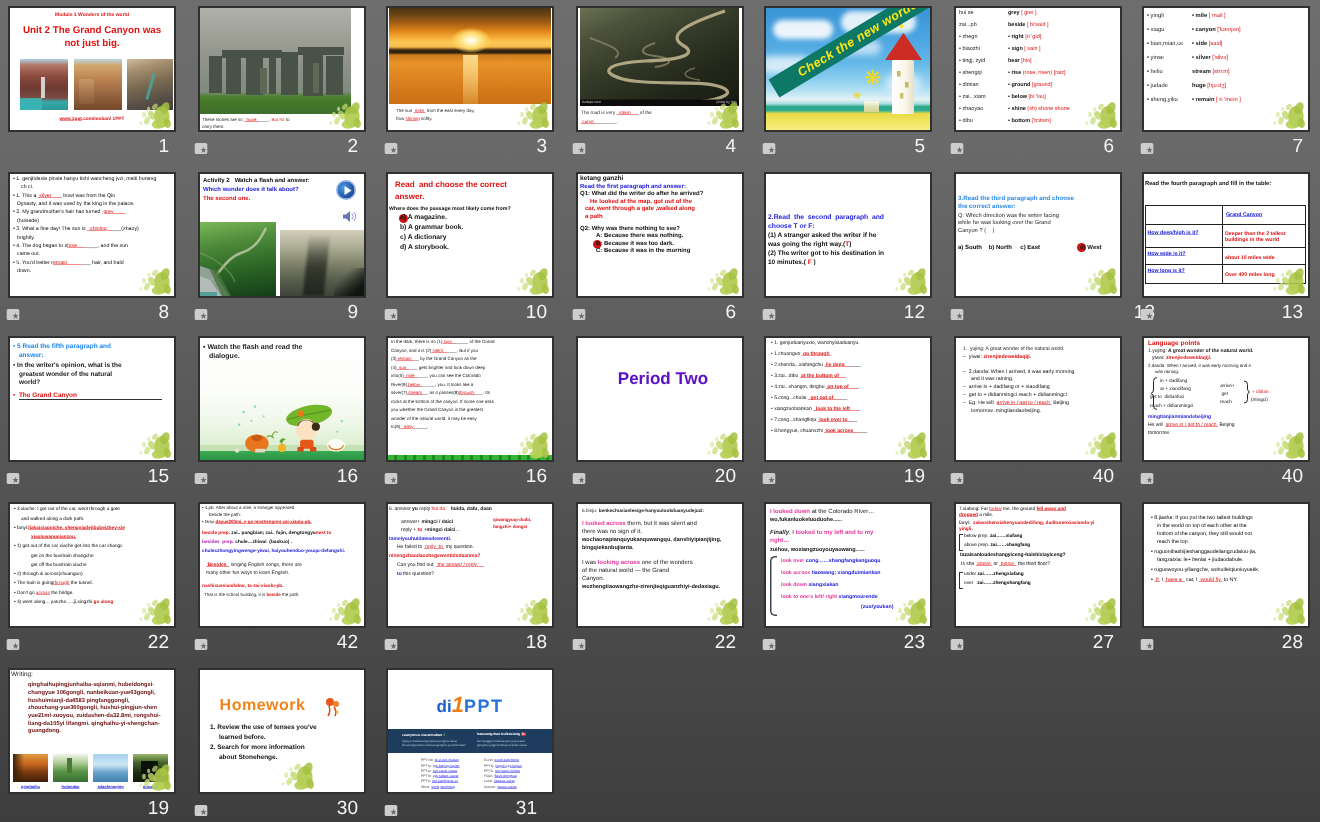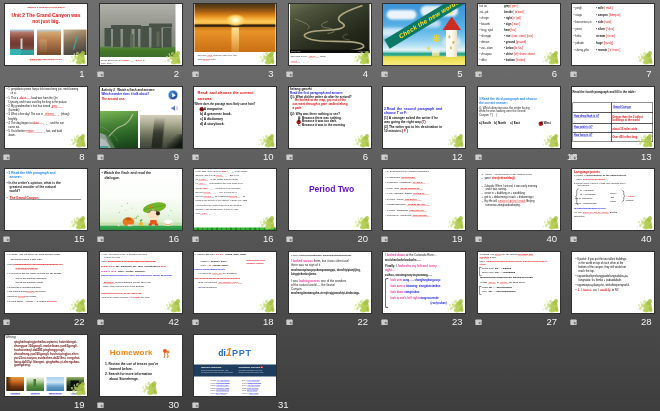--- a/index.html
+++ b/index.html
@@ -825,18 +825,18 @@
       <div style="position:absolute;left:192px;top:176px">
         <div style="font-size:7px;line-height:10.5px;white-space:nowrap"><span style="color:#555">Excel:</span> <span style="color:#2525e8;text-decoration:underline">excel-jiaocheng</span></div>
         <div style="font-size:7px;line-height:10.5px;white-space:nowrap"><span style="color:#555">PPTkj:</span> <span style="color:#2525e8;text-decoration:underline">jingpin-ppt-kejian</span></div>
         <div style="font-size:7px;line-height:10.5px;white-space:nowrap"><span style="color:#555">PPTlx:</span> <span style="color:#2525e8;text-decoration:underline">ppt-lianxi-luntan</span></div>
         <div style="font-size:7px;line-height:10.5px;white-space:nowrap"><span style="color:#555">Flash:</span> <span style="color:#2525e8;text-decoration:underline">flash-donghua</span></div>
         <div style="font-size:7px;line-height:10.5px;white-space:nowrap"><span style="color:#555">sucai:</span> <span style="color:#2525e8;text-decoration:underline">jiaoxue-sucai</span></div>
         <div style="font-size:7px;line-height:10.5px;white-space:nowrap"><span style="color:#555">fanwen:</span> <span style="color:#2525e8;text-decoration:underline">jiaoan-xiazai</span></div>
       </div>
     </div>
   </div>
-<div class="n" style="left:208px;top:399.8px">31</div>
+<div class="n" style="left:188px;top:399.8px">31</div>
 <div style="position:absolute;left:191.5px;top:401.8px;width:7px;height:7px">
     <svg class="st" viewBox="0 0 10 9">
       <rect x="0.5" y="0.5" width="9" height="8" rx="1.2" fill="#cdcdcd"></rect>
       <path d="M6.8 3.2 L7.4 4.8 L9 5 L7.7 6 L8.2 7.8 L6.8 6.7 L5.4 7.8 L5.9 6 L4.6 5 L6.2 4.8 Z" fill="#6e6e6e"></path>
     </svg>
   </div>
 </body></html>

